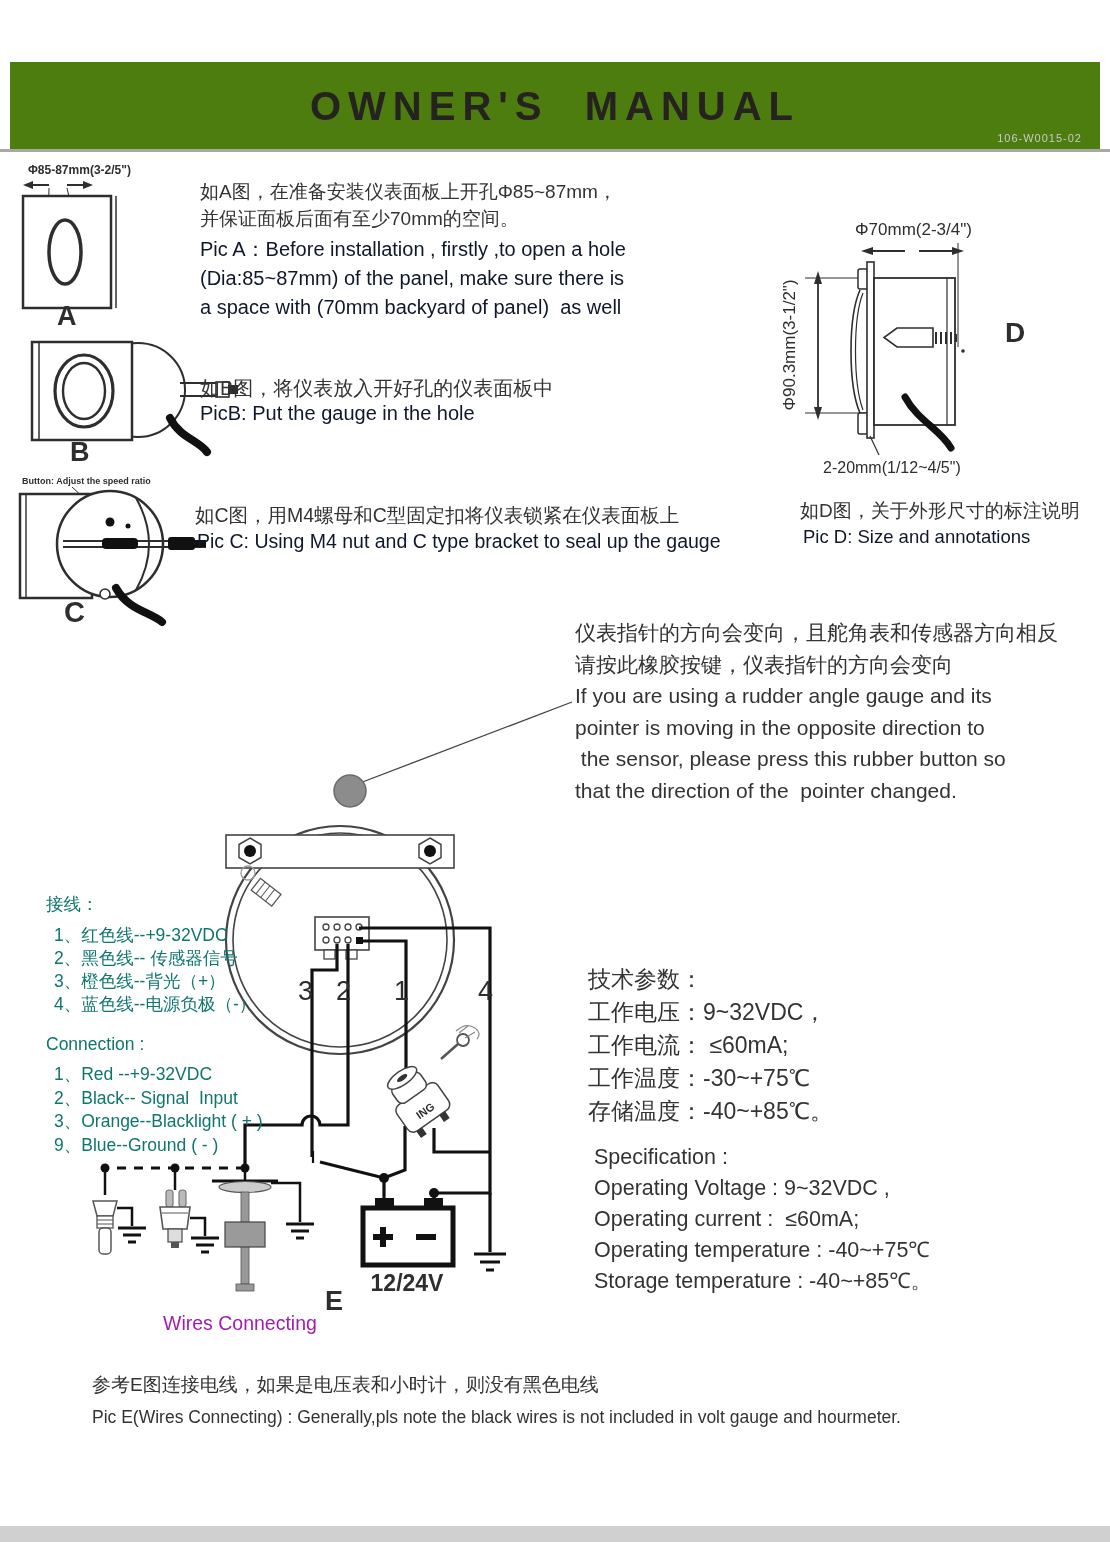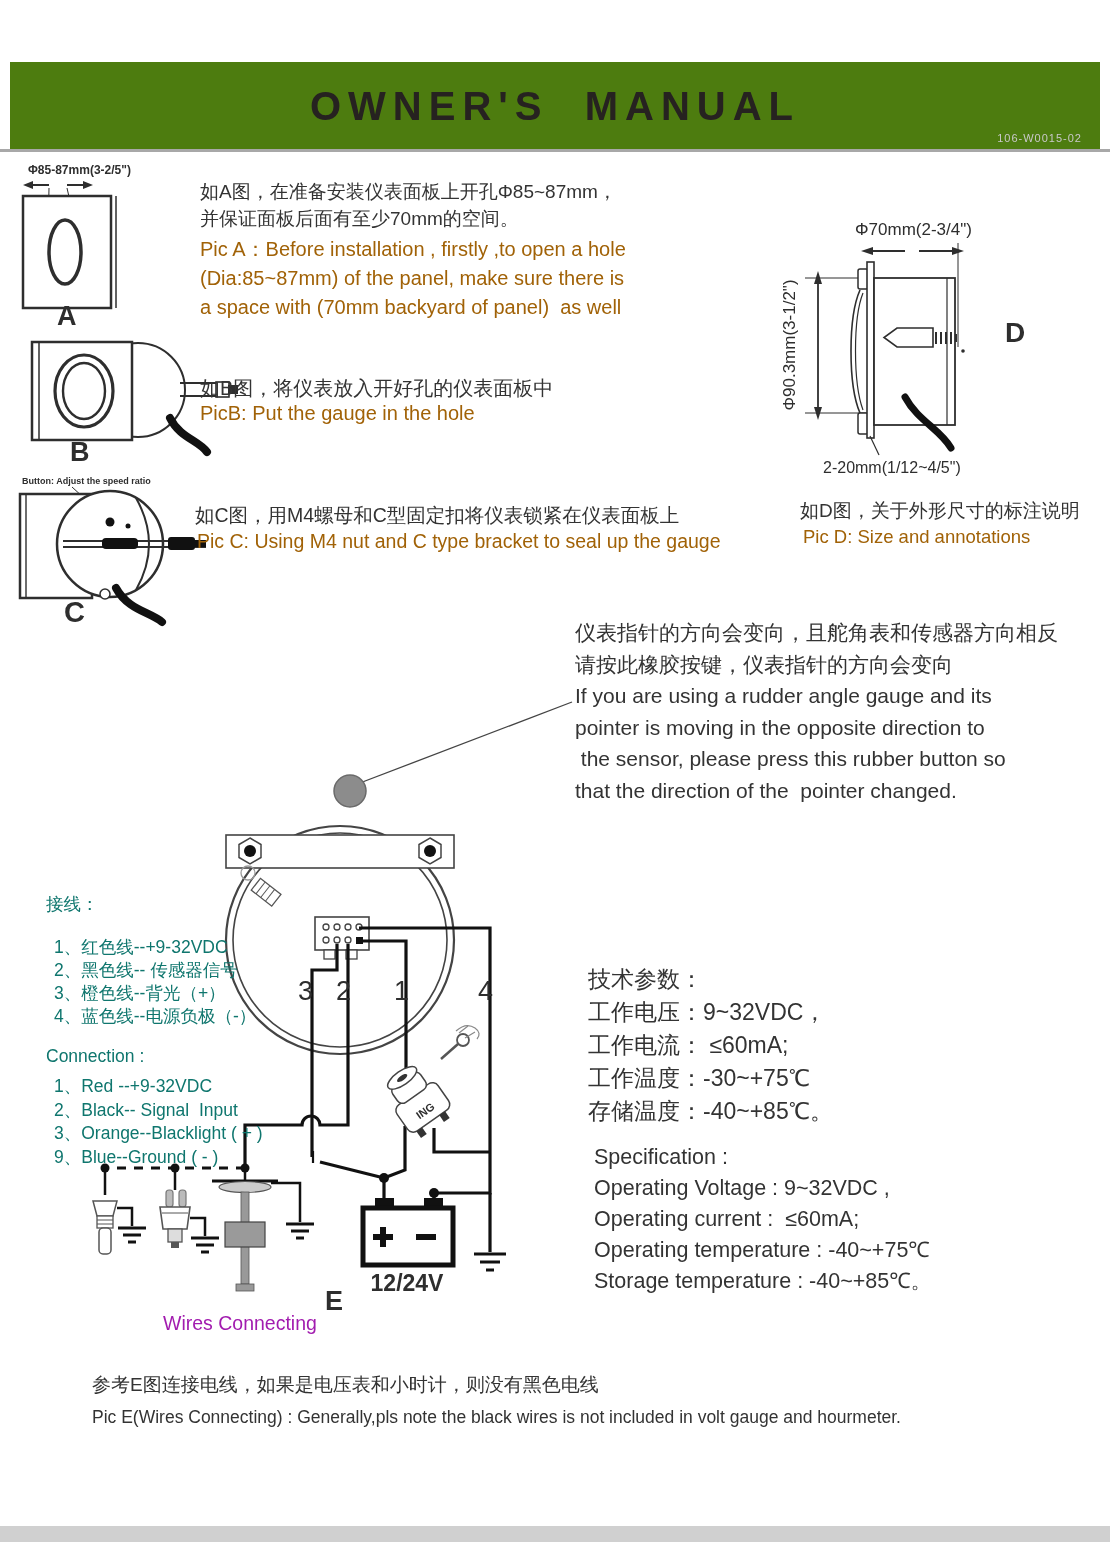--- a/index.html
+++ b/index.html
@@ -6,21 +6,21 @@
   body{font-family:"Liberation Sans",sans-serif;color:#2e2e2e;}
   .page{position:relative;width:1110px;height:1542px;background:#fff;overflow:hidden;}
   .abs{position:absolute;}
   .banner{left:10px;top:45px;width:1090px;height:90px;background:#4d7c0f;margin-top:17px;}
   .title{width:100%;text-align:center;top:22px;font-size:40px;font-weight:bold;
          letter-spacing:7px;color:#262220;white-space:pre;}
   .docnum{right:18px;top:70px;font-size:11px;color:#c9c9c9;letter-spacing:1px;}
   .rule{left:0;top:149px;width:1110px;height:3px;background:#a8a8a8;}
   .bottomband{left:0;top:1526px;width:1110px;height:16px;background:#d0d0d0;}
   .cn{font-size:19px;color:#333;}
-  .en{font-size:20px;color:#a16207;}
+  .en{font-size:20px;color:#0f172a;}
   .lines div{white-space:pre;}
   svg{font-family:"Liberation Sans",sans-serif;}
   svg text{fill:#2e2e2e;}
   .figlabel{font-weight:bold;font-size:27px;}
 </style>
 </head>
 <body>
 
 <div class="page">
 
@@ -289,21 +289,21 @@
         <path d="M396,371 q10,-9 19,-3 q7,5 2,11" fill="none" stroke="#888" stroke-width="1.2"></path>
         <path d="M399,373 l9,-7 M405,378 l10,-6" stroke="#888" stroke-width="1.2"></path>
       </g>
     </g>
 
     <text x="265" y="650" class="figlabel">E</text>
   </svg>
 
   <div class="abs" style="left:46px;top:892px;font-size:17.5px;color:#0f766e;">
     <div>接线：</div>
-    <div style="padding-left:8px;line-height:23px;margin-top:20px;" class="lines">
+    <div style="padding-left:8px;line-height:23px;margin-top:8px;" class="lines">
       <div>1、红色线--+9-32VDC</div>
       <div>2、黑色线-- 传感器信号</div>
       <div>3、橙色线--背光（+）</div>
       <div>4、蓝色线--电源负极（-）</div>
     </div>
     <div style="margin-top:18px;">Connection :</div>
     <div style="padding-left:8px;line-height:23.5px;margin-top:8px;" class="lines">
       <div>1、Red --+9-32VDC</div>
       <div>2、Black-- Signal  Input</div>
       <div>3、Orange--Blacklight ( + )</div>

